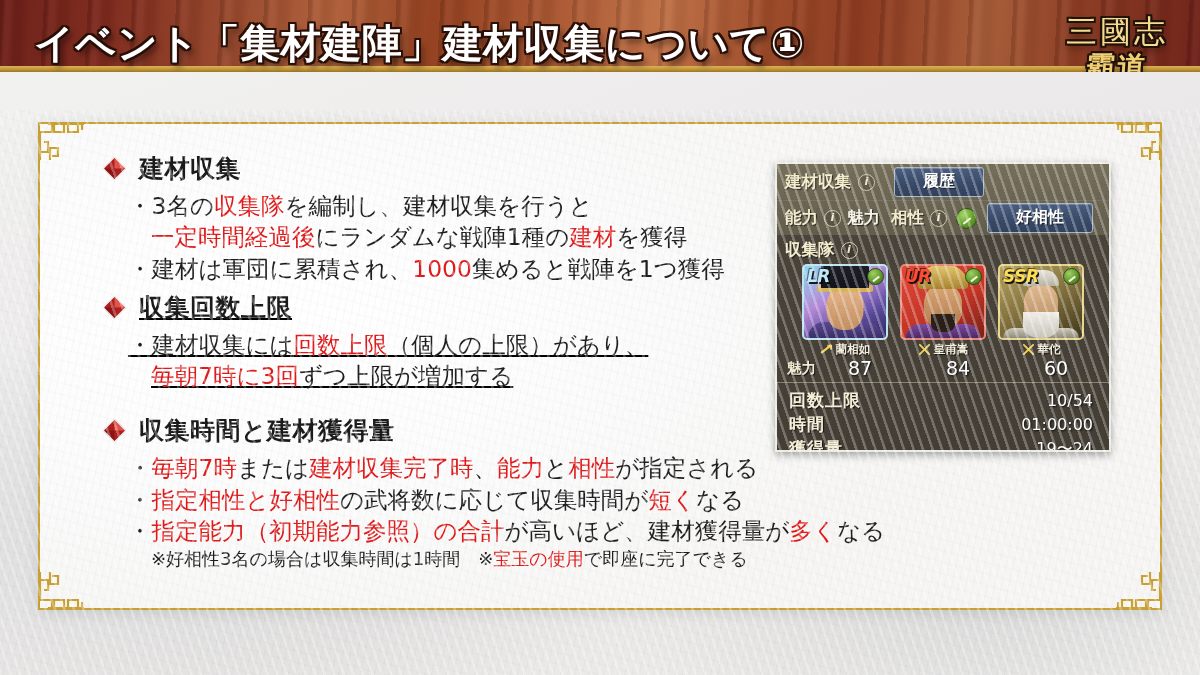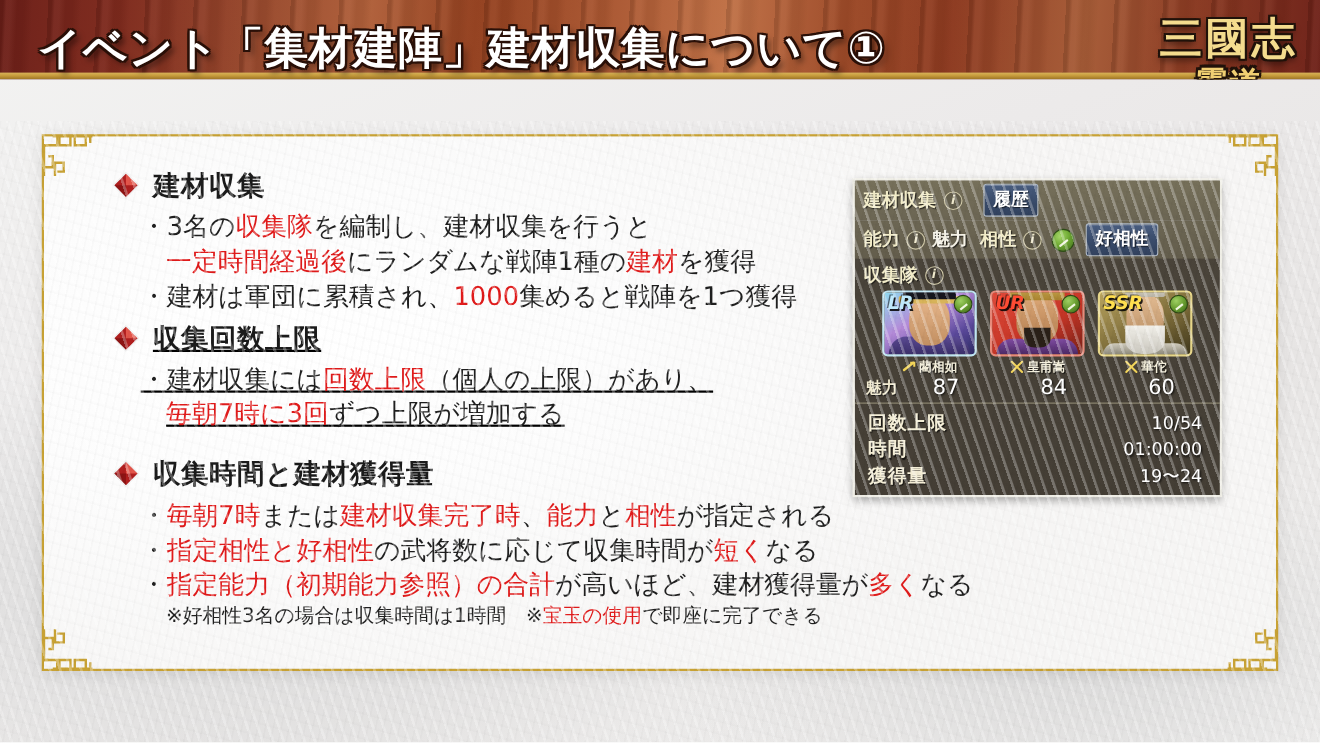--- a/index.html
+++ b/index.html
@@ -89,22 +89,22 @@
     position: absolute;
     right: 16px;
     top: 4px;
     width: 134px;
     height: 112px;
     z-index: 4;
     text-align: center;
     line-height: 1;
   }
   .brand-line1 {
-    font-size: 39px;
-    font-weight: bold;
+    font-size: 31px;
+    font-weight: normal;
     letter-spacing: 3px;
     color: #f4dc8e;
     text-shadow:
        2px 0 0 #20120a, -2px 0 0 #20120a,
        0 2px 0 #20120a,  0 -2px 0 #20120a,
        2px 2px 0 #20120a, -2px 2px 0 #20120a,
        2px -2px 0 #20120a, -2px -2px 0 #20120a,
        0 4px 7px rgba(0,0,0,.7);
     background: linear-gradient(180deg, #fdf3c0 0%, #e7c363 48%, #c99a34 100%);
     -webkit-background-clip: text;
@@ -250,21 +250,21 @@
     color: #efe9cd;
     font-size: 11px;
     font-weight: bold;
     font-style: italic;
     line-height: 14px;
     text-align: center;
     background: rgba(0,0,0,.12);
   }
 
   .gp-btn {
-    padding: 3px 8px 4px;
+    padding: 3px 28px 4px;
     font-size: 16px;
     font-weight: bold;
     color: #ffffff;
     background: linear-gradient(180deg, #4a5e80 0%, #3a4c6b 52%, #32425e 100%);
     border: 1.5px solid #aab6c6;
     border-radius: 3px;
     text-shadow: 1px 1px 1px rgba(0,0,0,.6);
     box-shadow: inset 0 1px 0 rgba(255,255,255,.22);
     white-space: nowrap;
   }
@@ -301,21 +301,21 @@
   #cards {
     display: flex;
     justify-content: center;
     gap: 12px;
     padding: 1px 10px 0;
   }
   .card { width: 86px; }
 
   .card-portrait {
     position: relative;
-    height: 60px;
+    height: 76px;
     border-radius: 5px;
     overflow: hidden;
     border: 2px solid #d9c98a;
   }
   .card-lr  { border-color: #bfe4f2; background: linear-gradient(150deg,#8fd8ef 0%, #b48ad8 40%, #5c4a9c 72%, #2c2a63 100%); }
   .card-ur  { border-color: #e88a7a; background: linear-gradient(150deg,#e24a3a 0%, #c53526 55%, #7a2218 100%); }
   .card-ssr { border-color: #e8d78a; background: linear-gradient(150deg,#b9a45f 0%, #7d6c3a 55%, #40381c 100%); }
 
   .rank-tag {
     position: absolute;

